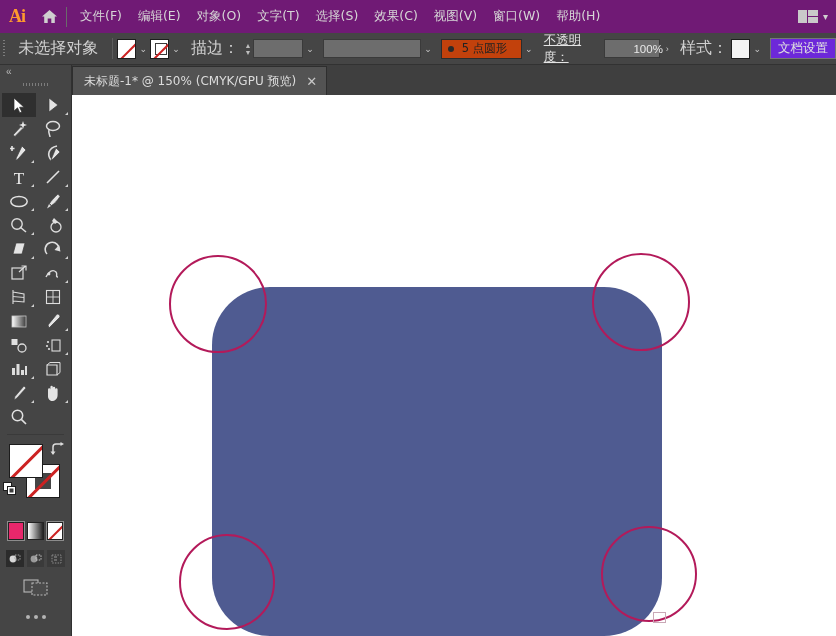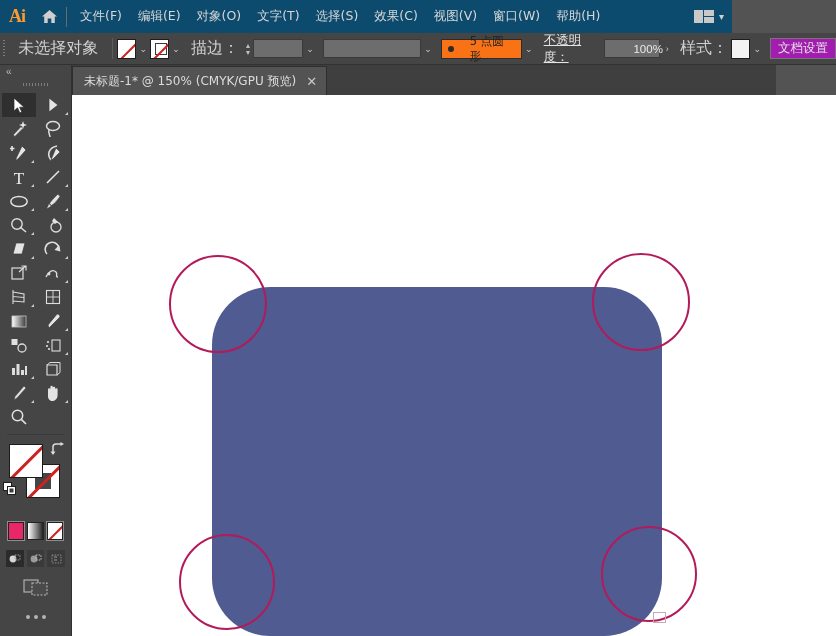--- a/index.html
+++ b/index.html
@@ -7,22 +7,22 @@
     width: 836px; height: 636px;
     overflow: hidden;
     background: #535353;
     font-family: "Liberation Sans", "DejaVu Sans", sans-serif;
     -webkit-font-smoothing: antialiased;
   }
   .app { position: relative; width: 836px; height: 636px; background: #535353; }
 
   
   .menubar {
-    position: absolute; left: 0; top: 0; width: 732px; height: 33px;
-    background: #0c4a6e;
+    position: absolute; left: 0; top: 0; width: 836px; height: 33px;
+    background: #701a75;
     display: flex; align-items: center;
   }
   .ai-logo {
     width: 34px; height: 33px; display: flex; align-items: center; justify-content: center;
     color: #ff9a2e; font-weight: bold; font-size: 18px; letter-spacing: -1px;
     font-family: "Liberation Serif", serif;
   }
   .home-icon {
     width: 30px; height: 33px; display: flex; align-items: center; justify-content: center;
   }
@@ -86,41 +86,41 @@
     width: 11px; height: 20px; display: flex; flex-direction: column;
     align-items: center; justify-content: center; gap: 2px; color: #bdbdbd;
   }
   .stepper span { font-size: 7px; line-height: 5px; }
   .input-field {
     height: 19px; background: #6d6d6d; border: 1px solid #3a3a3a;
     display: flex; align-items: center;
   }
   .input-field .txt { font-size: 11.5px; color: #e8e8e8; padding: 0 5px; margin-left: 23px; }
   .brush-field {
-    height: 20px; background: #f97316; border: 1px solid #2c2c2c;
-    display: flex; align-items: center; gap: 16px; padding: 0 6px;
+    height: 20px; background: #c2410c; border: 1px solid #2c2c2c;
+    display: flex; align-items: center; gap: 8px; padding: 0 6px;
   }
   .brush-dot { width: 6px; height: 6px; border-radius: 50%; background: #2a2a2a; }
   .brush-txt { font-size: 11.5px; color: #222; font-family: "DejaVu Sans", sans-serif; }
   .opacity-txt {
     font-size: 12.5px; color: #e4e4e4; text-decoration: underline; padding: 0 4px;
     font-family: "DejaVu Sans", sans-serif;
   }
   .style-swatch {
     width: 21px; height: 20px; background: #f3f3f3; border: 1px solid #1d1d1d;
   }
   .doc-btn {
-    height: 21px; border: 1px solid #777; background: #a21caf; color: #e0e0e0;
+    height: 21px; border: 1px solid #777; background: #6d28d9; color: #e0e0e0;
     font-size: 12.5px; display: flex; align-items: center; padding: 0 7px;
     font-family: "DejaVu Sans", sans-serif; white-space: nowrap;
   }
 
   
   .tabbar {
-    position: absolute; left: 0; top: 65px; width: 776px; height: 30px;
+    position: absolute; left: 0; top: 65px; width: 836px; height: 30px;
     background: #3f3f3f; display: flex; align-items: flex-end;
   }
   .tabbar .spacer { width: 72px; height: 30px; background: #3f3f3f; }
   .doc-tab {
     height: 29px; background: #535353; border: 1px solid #2e2e2e; border-bottom: none;
     display: flex; align-items: center; gap: 10px; padding: 0 9px 0 11px;
   }
   .doc-tab .title {
     font-size: 12px; color: #dcdcdc; white-space: nowrap;
     font-family: "DejaVu Sans", sans-serif;

